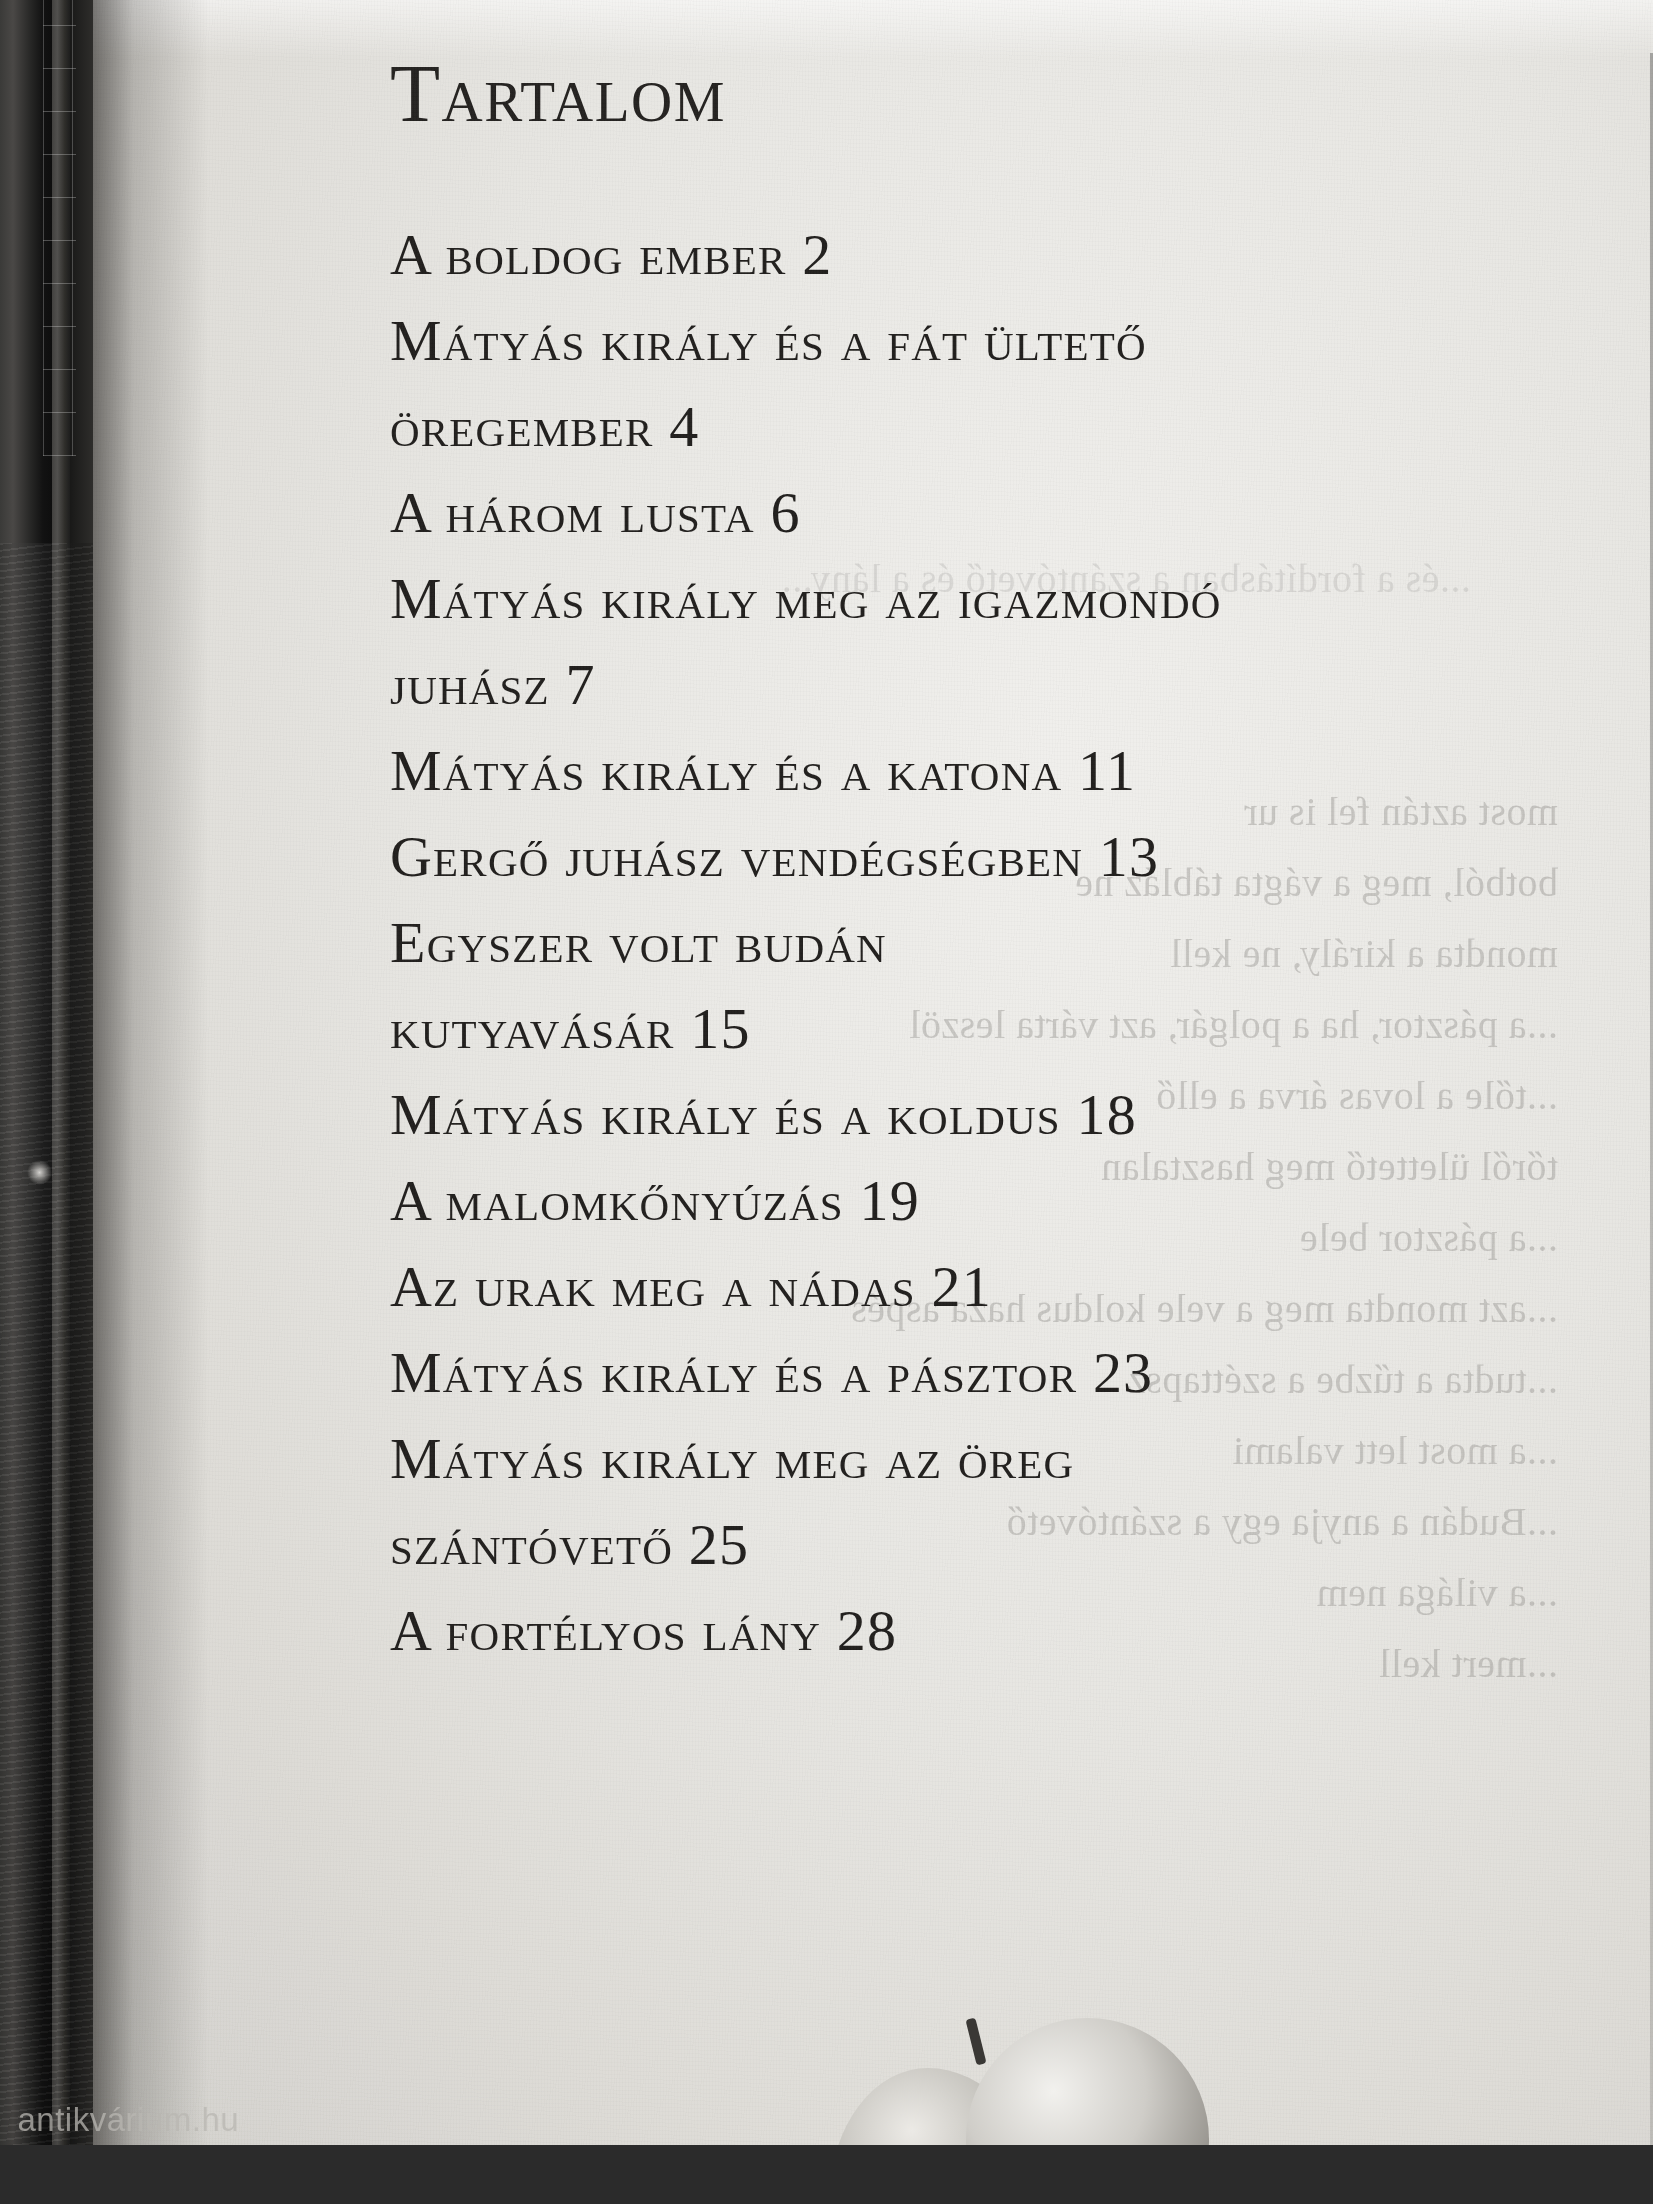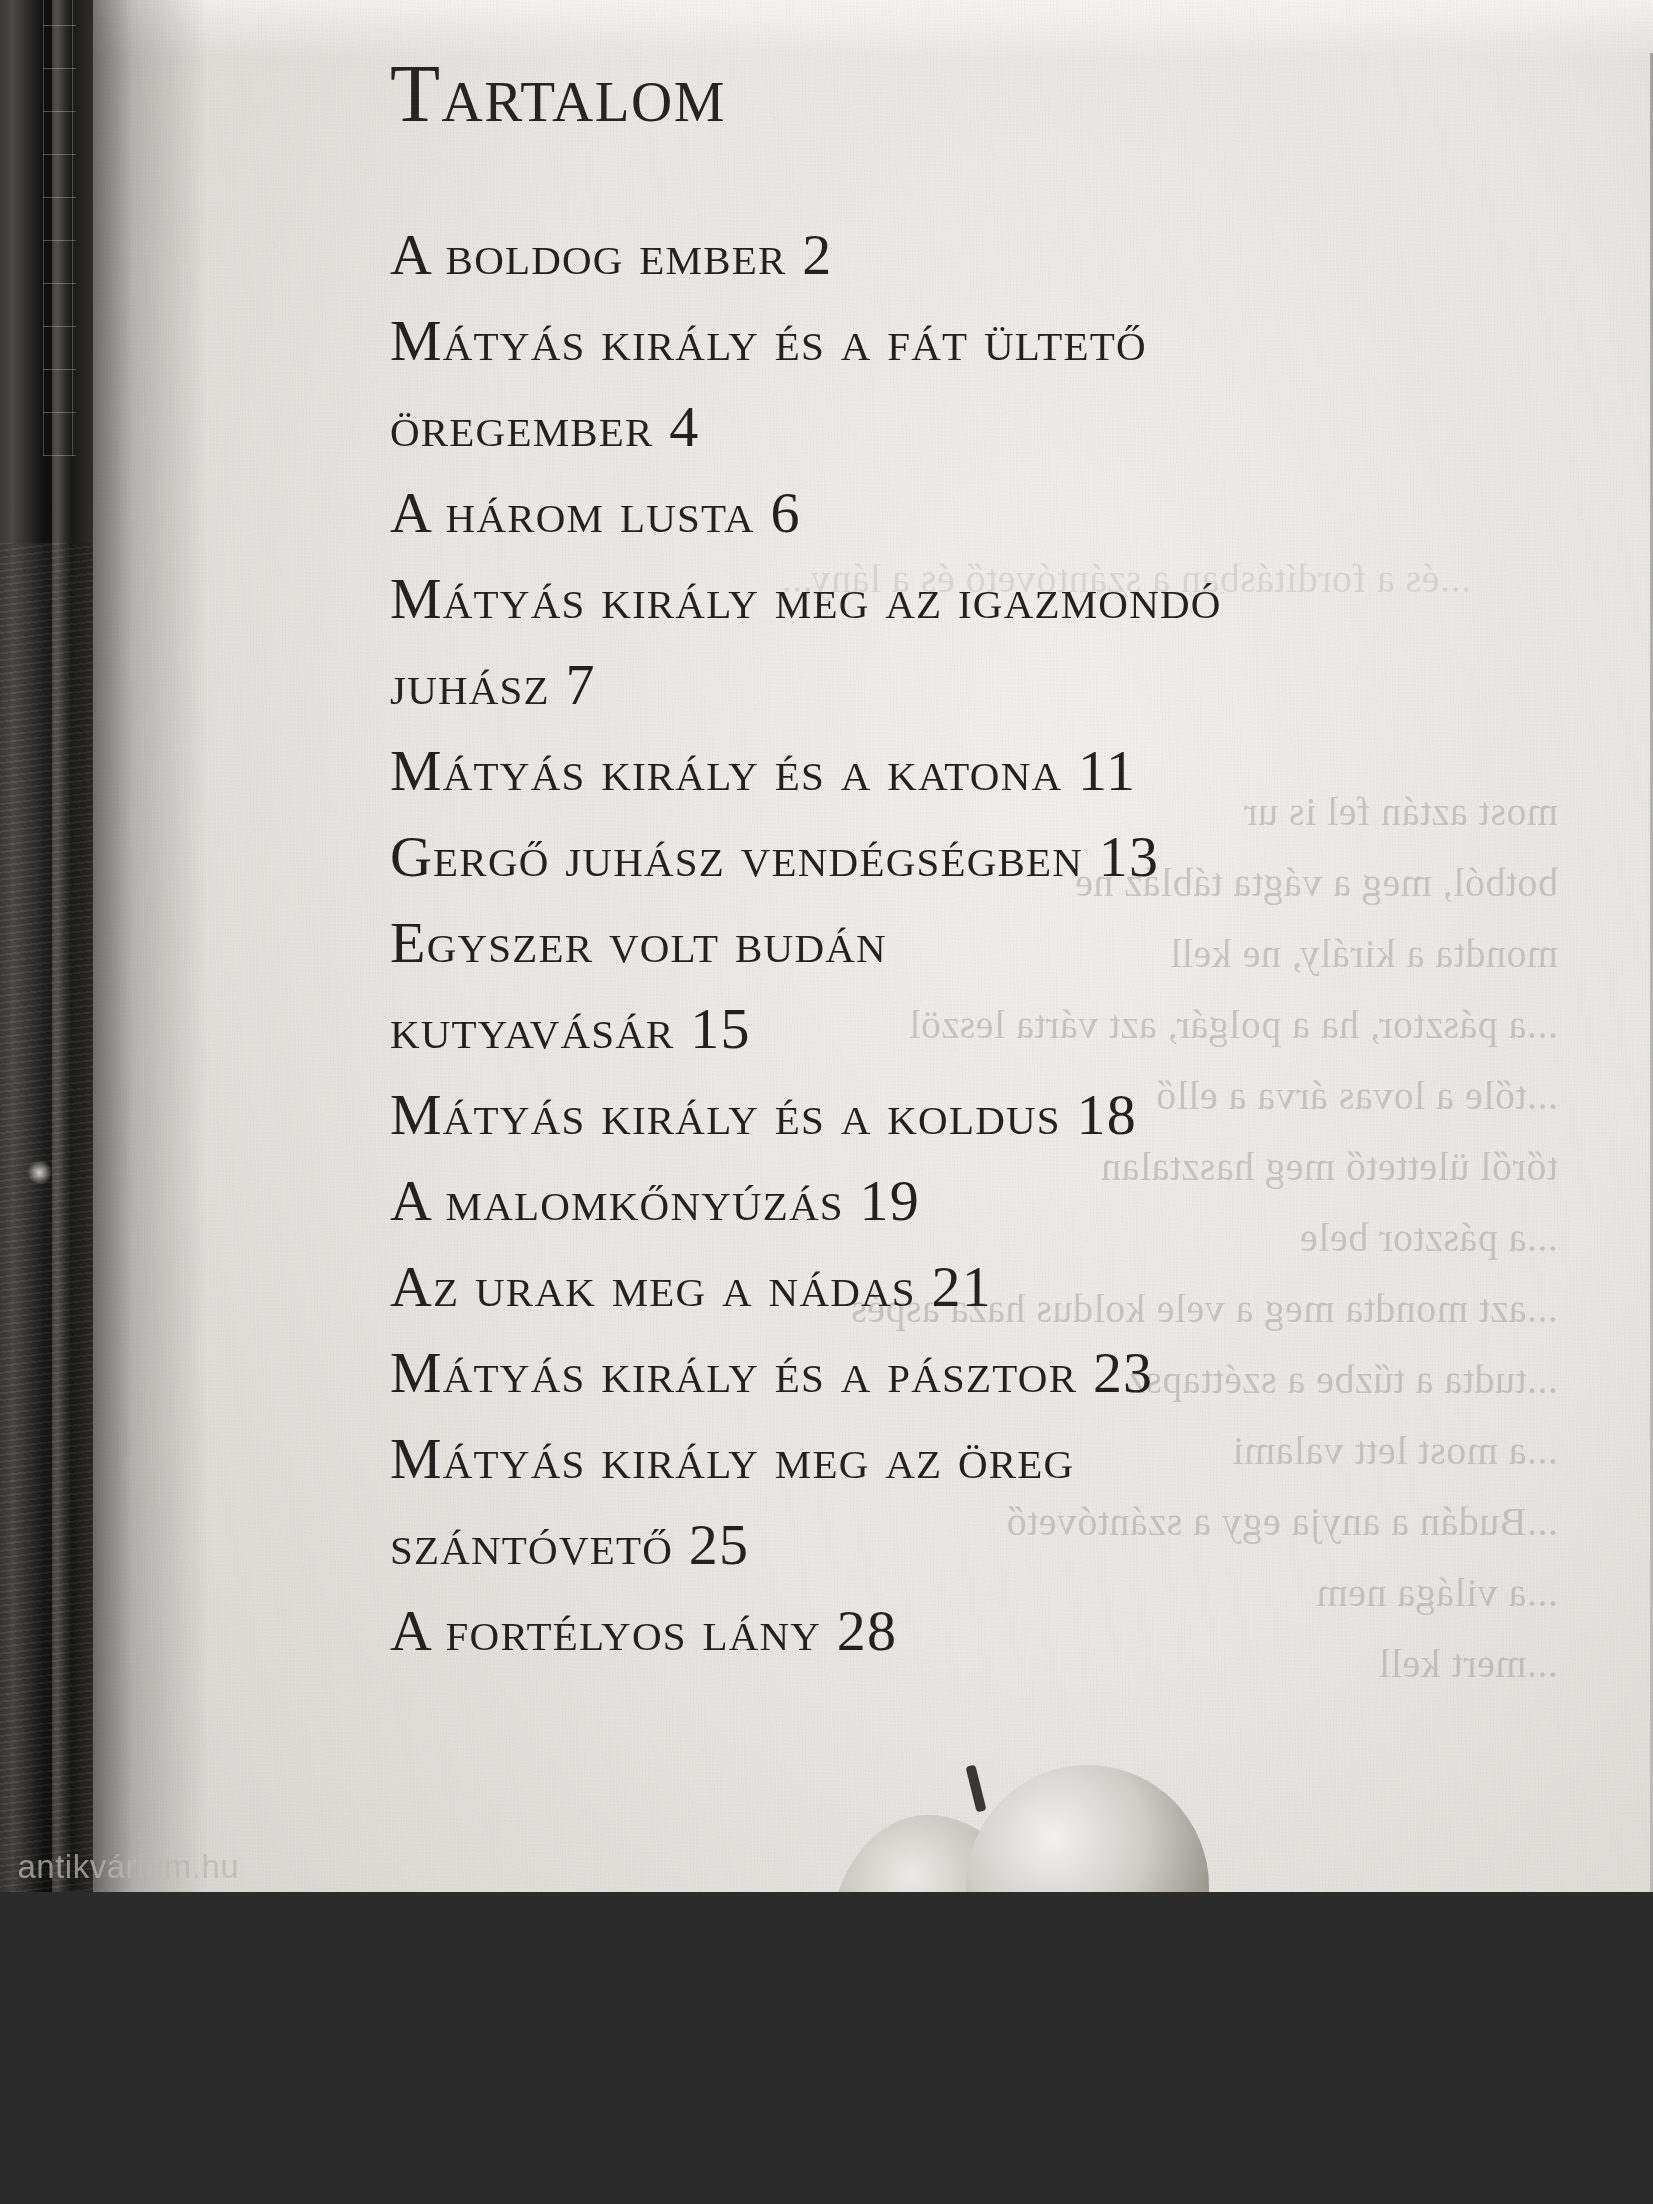--- a/index.html
+++ b/index.html
@@ -3,21 +3,21 @@
 <meta charset="utf-8">
 <style>
   html, body {
     margin: 0;
     padding: 0;
     background: #2b2b2b;
   }
   #page {
     position: relative;
     width: 1654px;
-    height: 1892px;
+    height: 2145px;
     overflow: hidden;
     background: #7f1d1d;
     font-family: "Liberation Serif", serif;
   }
 
   
   .spine {
     position: absolute;
     left: 0; top: 0;
     width: 93px; height: 2205px;

